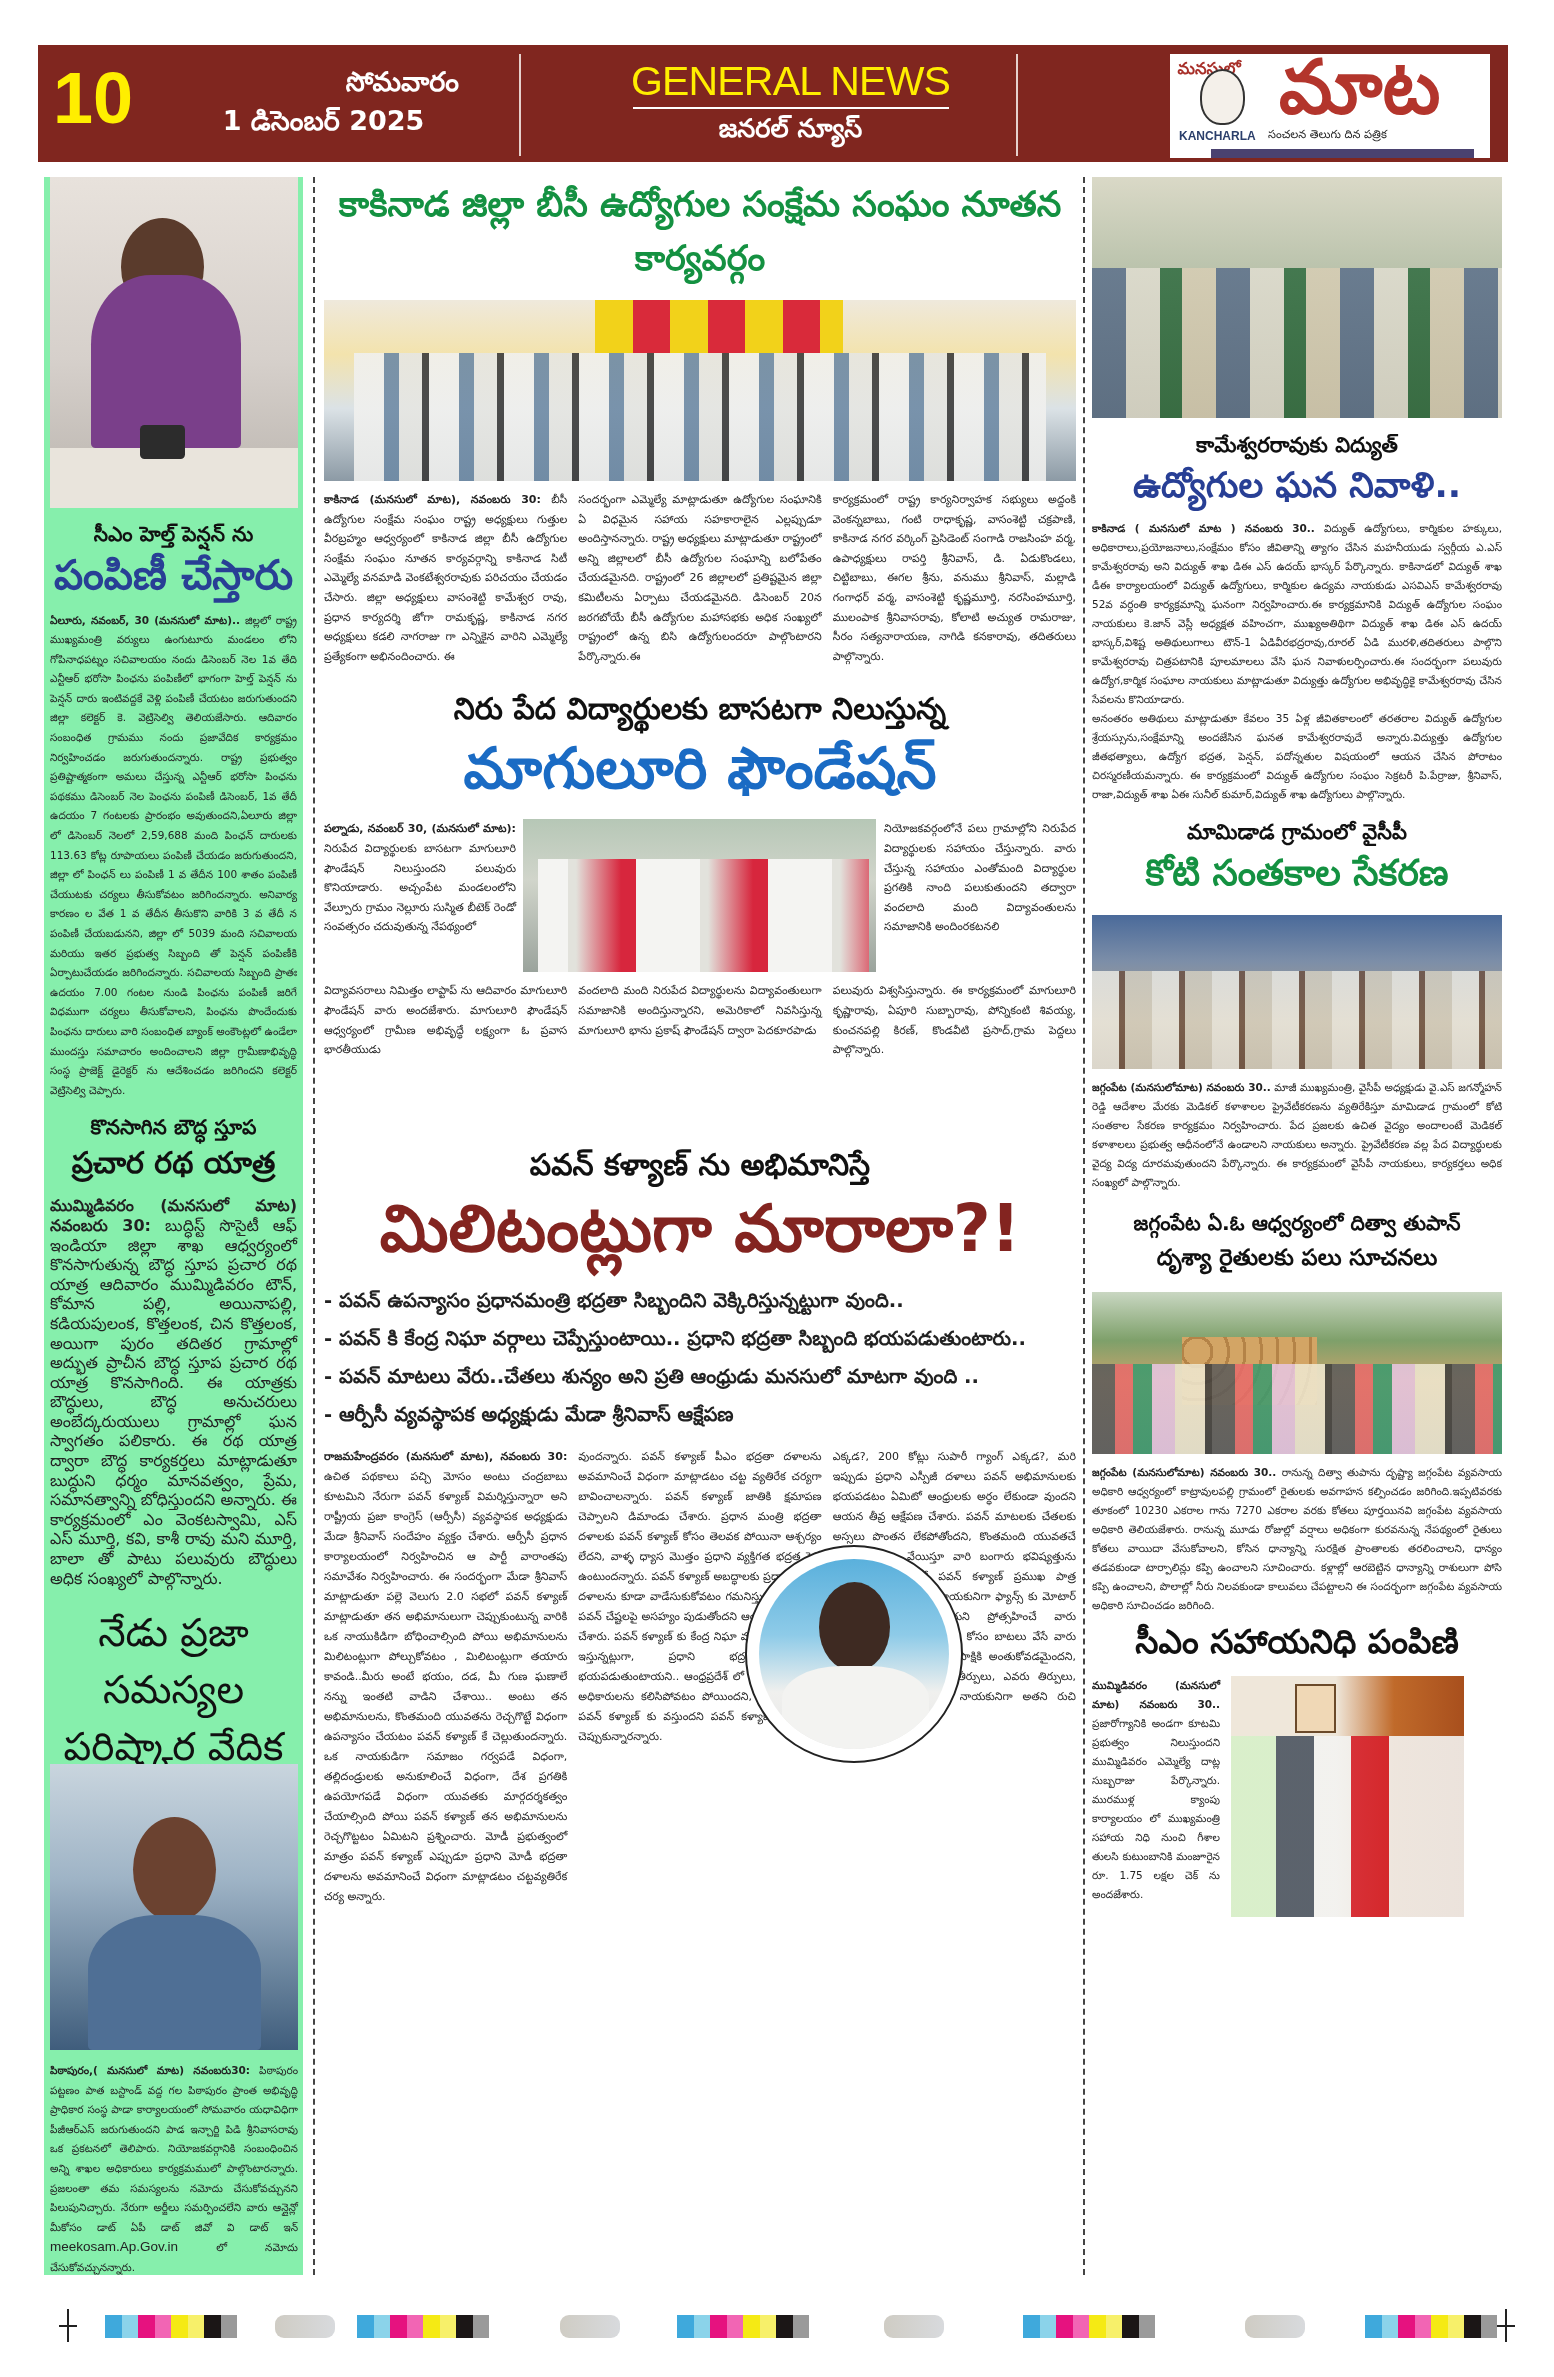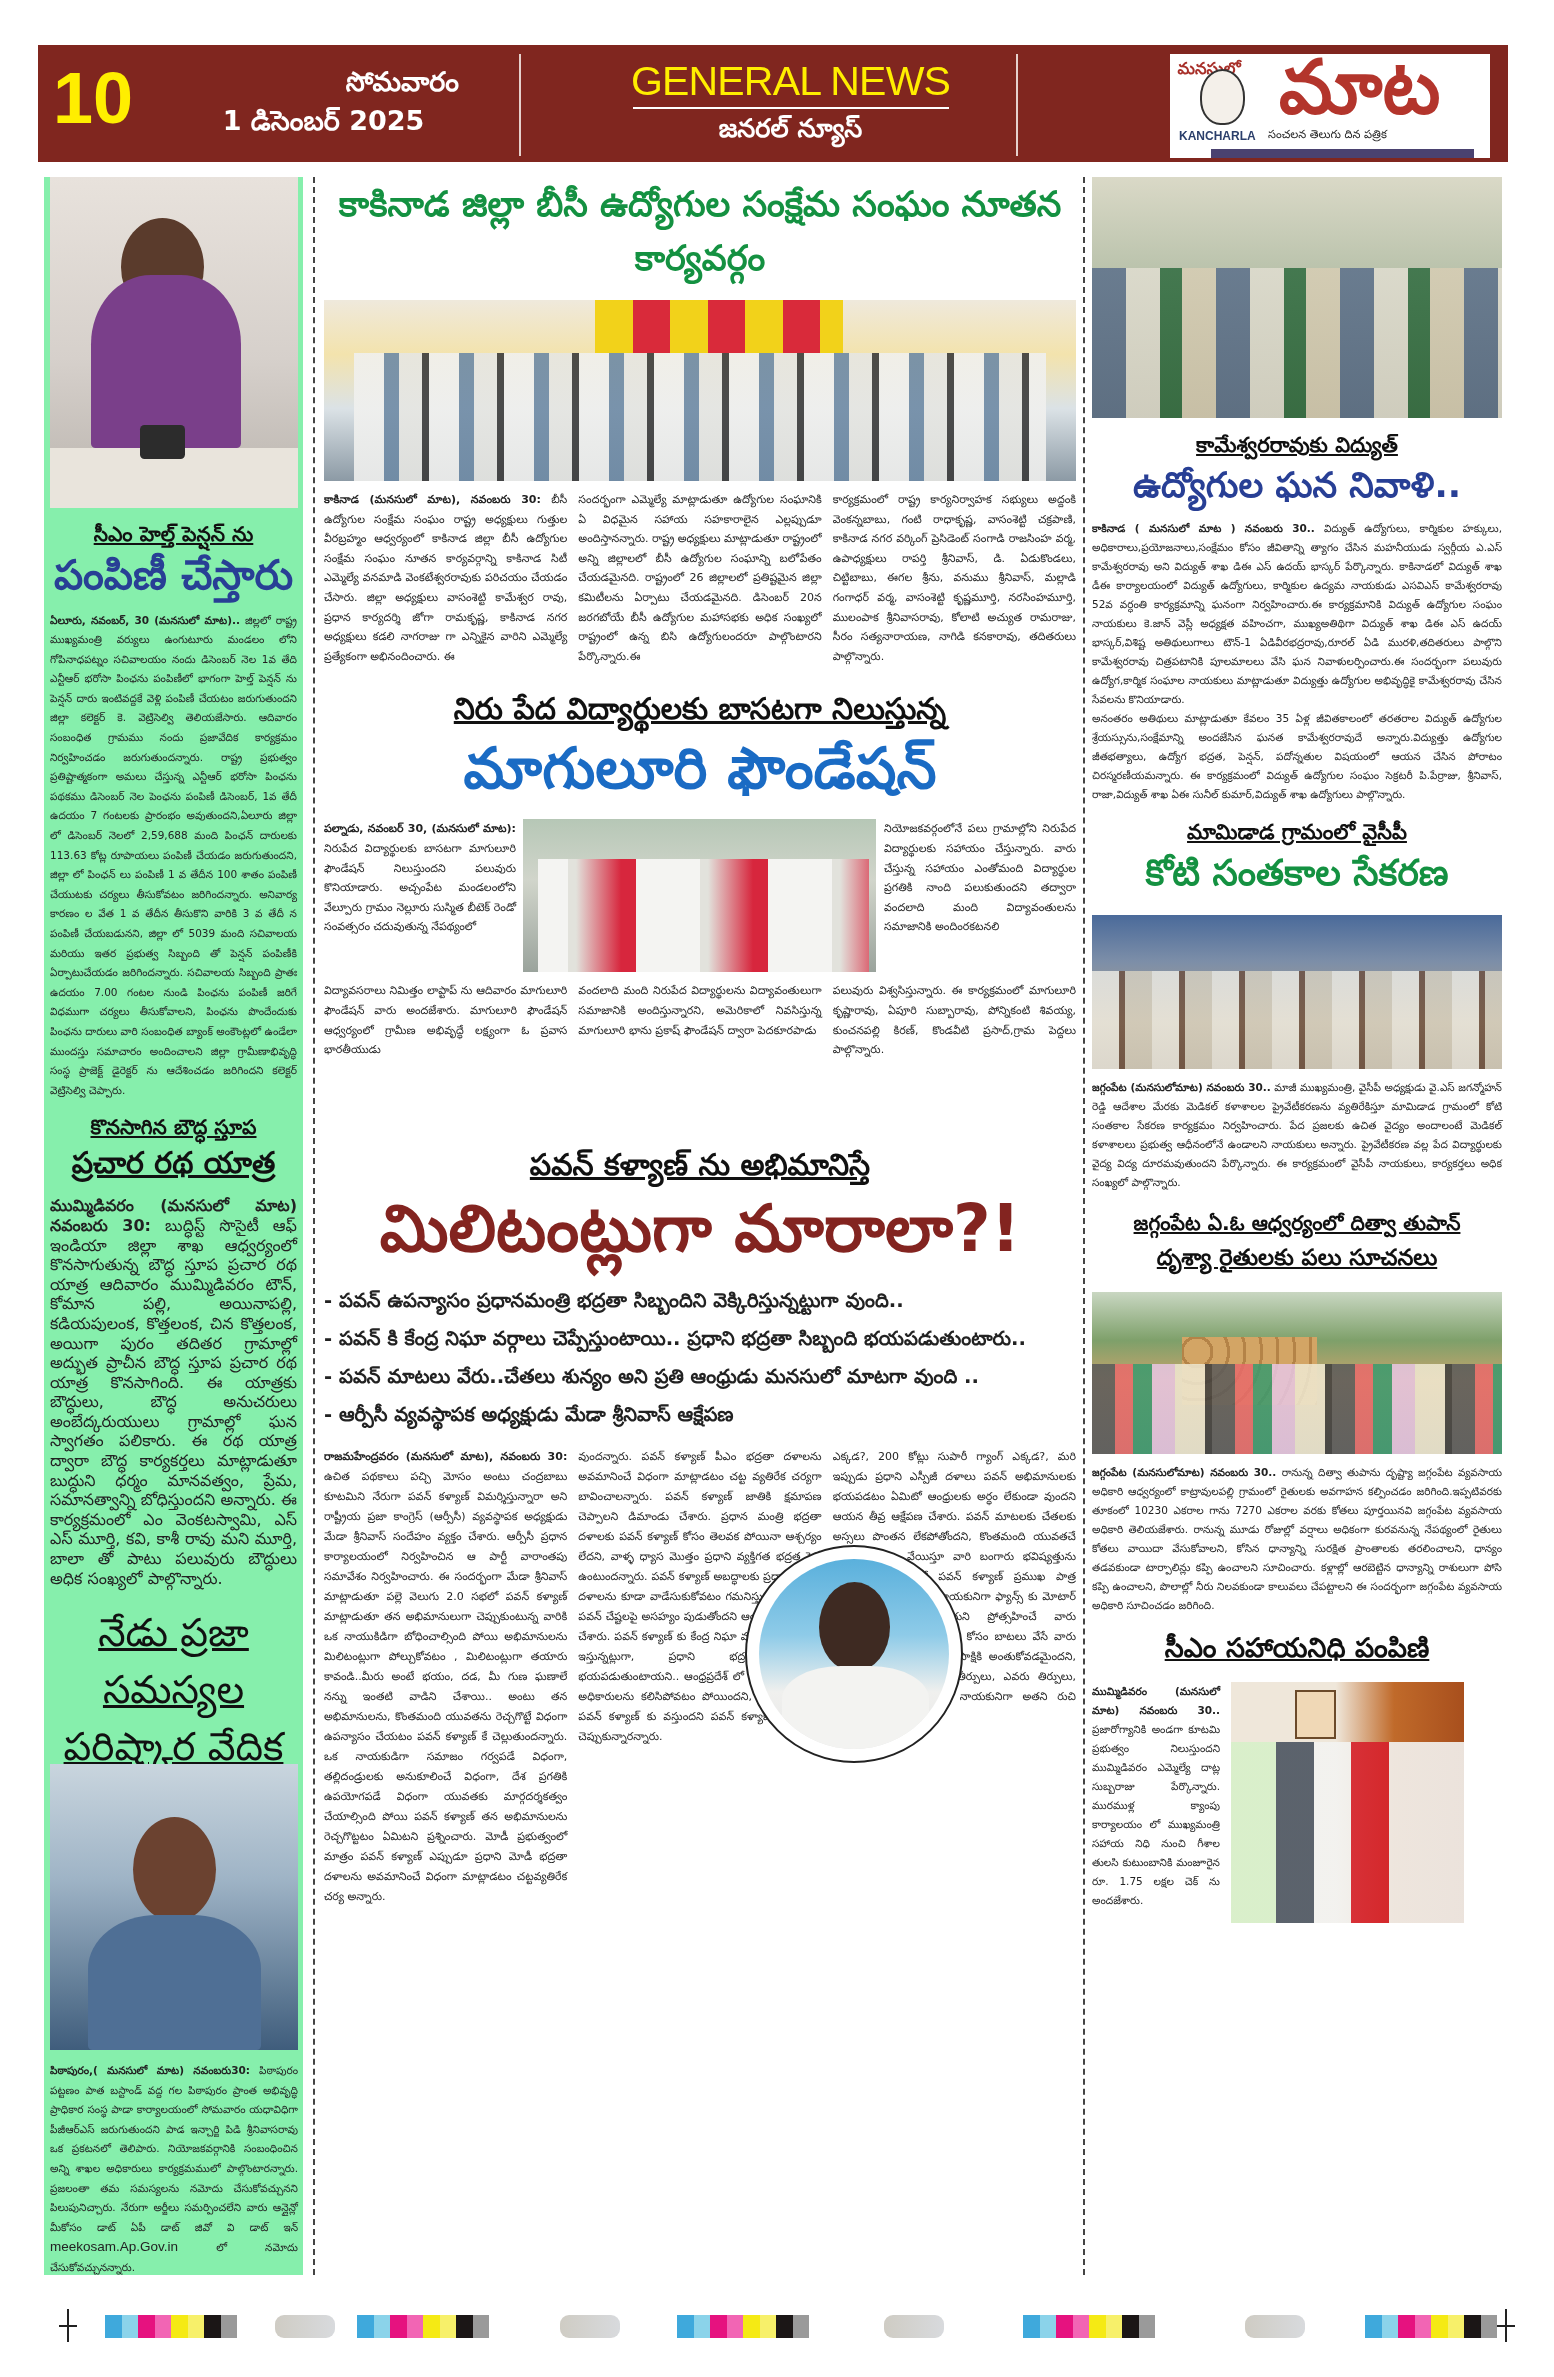--- a/index.html
+++ b/index.html
@@ -29,21 +29,21 @@
   .col-left { position: absolute; left: 6px; top: 132px; width: 259px; height: 2098px; background: #86efac; }
   .col-mid { position: absolute; left: 286px; top: 132px; width: 752px; }
   .col-right { position: absolute; left: 1054px; top: 132px; width: 410px; }
   .dash-sep { position: absolute; top: 132px; width: 0; height: 2098px; border-left: 2.3px dashed #444; }
 
   .photo { position: relative; overflow: hidden; background: #8a8a8a; }
   .photo .ph-layer { position: absolute; inset: 0; }
   .photo .person { position: absolute; bottom: 0; border-radius: 40% 40% 4.5px 4.5px; }
   .photo .head { position: absolute; border-radius: 50%; background: #6b4a35; }
 
-  .hl-black { font-weight: bold; color: #111; text-align: center; text-decoration: underline; }
+  .hl-black { font-weight: bold; color: #111; text-align: center; }
   .hl-blue { font-weight: bold; color: #283f95; text-align: center; }
   .hl-green { font-weight: bold; color: #149141; text-align: center; }
   .hl-maroon { font-weight: bold; color: #832420; text-align: center; }
   .hl-sky { font-weight: bold; color: #1a6bc4; text-align: center; }
 
   .body-text { font-size: 11.3px; line-height: 20.3px; text-align: justify; color: #222; }
   .body-text b { font-weight: bold; }
   .cols3 { display: grid; grid-template-columns: 1fr 1fr 1fr; column-gap: 11px; }
   .bullets div { font-size: 19.6px; line-height: 38px; color: #222; font-weight: bold; }
 
@@ -213,21 +213,21 @@
     <div class="photo" style="width:410px;height:162px;margin-top:16.5px;">
       <div class="ph-layer" style="background:linear-gradient(180deg,#c9d7c2 0%,#7ea06a 30%,#c9a46c 55%,#8f8a7c 100%);"></div>
       <div style="position:absolute;left:90px;top:45px;width:135px;height:68px;background:repeating-radial-gradient(circle at 15px 15px,#d3a565 0 13.5px,#b48347 13.5px 16.5px);"></div>
       <div style="position:absolute;left:0;bottom:0;width:410px;height:90px;background:repeating-linear-gradient(90deg,#5a5a5a 0 22.6px,#e86a6a 22.6px 41px,#3a9a6e 41px 60px,#e7c6e3 60px 83px,#efe9d2 83px 113px,#3c3c3c 113px 120px);opacity:.85;"></div>
     </div>
     <div class="body-text" style="margin-top:9px;font-size:10.5px;line-height:19px">
       <b>జగ్గంపేట (మనసులోమాట) నవంబరు 30..</b>
       <span>రానున్న దిత్వా తుపాను దృష్ట్యా జగ్గంపేట వ్యవసాయ అధికారి ఆధ్వర్యంలో కాట్రావులపల్లి గ్రామంలో రైతులకు అవగాహన కల్పించడం జరిగింది.ఇప్పటివరకు తూకంలో 10230 ఎకరాల గాను 7270 ఎకరాల వరకు కోతలు పూర్తయినవి జగ్గంపేట వ్యవసాయ అధికారి తెలియజేశారు. రానున్న మూడు రోజుల్లో వర్షాలు అధికంగా కురవనున్న నేపథ్యంలో రైతులు కోతలు వాయిదా వేసుకోవాలని, కోసిన ధాన్యాన్ని సురక్షిత ప్రాంతాలకు తరలించాలని, ధాన్యం తడవకుండా టార్పాలిన్లు కప్పి ఉంచాలని సూచించారు. కళ్లాల్లో ఆరబెట్టిన ధాన్యాన్ని రాశులుగా పోసి కప్పి ఉంచాలని, పొలాల్లో నీరు నిలవకుండా కాలువలు చేపట్టాలని ఈ సందర్భంగా జగ్గంపేట వ్యవసాయ అధికారి సూచించడం జరిగింది.</span>
     </div>
 
-    <div class="hl-black" style="font-size:27px;line-height:48px;margin-top:9px">సీఎం సహాయనిధి పంపిణి</div>
+    <div class="hl-black" style="font-size:33px;line-height:48px;margin-top:3px">సీఎం సహాయనిధి పంపిణి</div>
     <div style="position:relative;height:256px;margin-top:10.5px">
       <div class="body-text" style="position:absolute;left:0;top:0;width:128px;font-size:10.5px;line-height:19px">
         <b>ముమ్మిడివరం (మనసులో మాట) నవంబరు 30..</b>
         <span>ప్రజారోగ్యానికి అండగా కూటమి ప్రభుత్వం నిలుస్తుందని ముమ్మిడివరం ఎమ్మెల్యే దాట్ల సుబ్బరాజు పేర్కొన్నారు. మురముళ్ల క్యాంపు కార్యాలయం లో ముఖ్యమంత్రి సహాయ నిధి నుంచి గీశాల తులసి కుటుంబానికి మంజూరైన రూ. 1.75 లక్షల చెక్ ను అందజేశారు.</span>
       </div>
       <div class="photo" style="position:absolute;left:139px;top:0;width:233px;height:241px;">
         <div class="ph-layer" style="background:linear-gradient(90deg,#efe7da 0%,#efe7da 45%,#c06a2a 70%,#a84f1d 100%);"></div>
         <div style="position:absolute;left:64px;top:7.5px;width:41px;height:49px;border:2.3px solid #6b4a2a;background:#f0d8b6;"></div>
         <div style="position:absolute;left:0;bottom:0;width:233px;height:181px;background:repeating-linear-gradient(90deg,#d7f0c9 0 45px,#4b5460 45px 83px,#f3f3f1 83px 120px,#d6202a 120px 158px,#f3f3f1 158px 233px);opacity:.9;"></div>
       </div>

